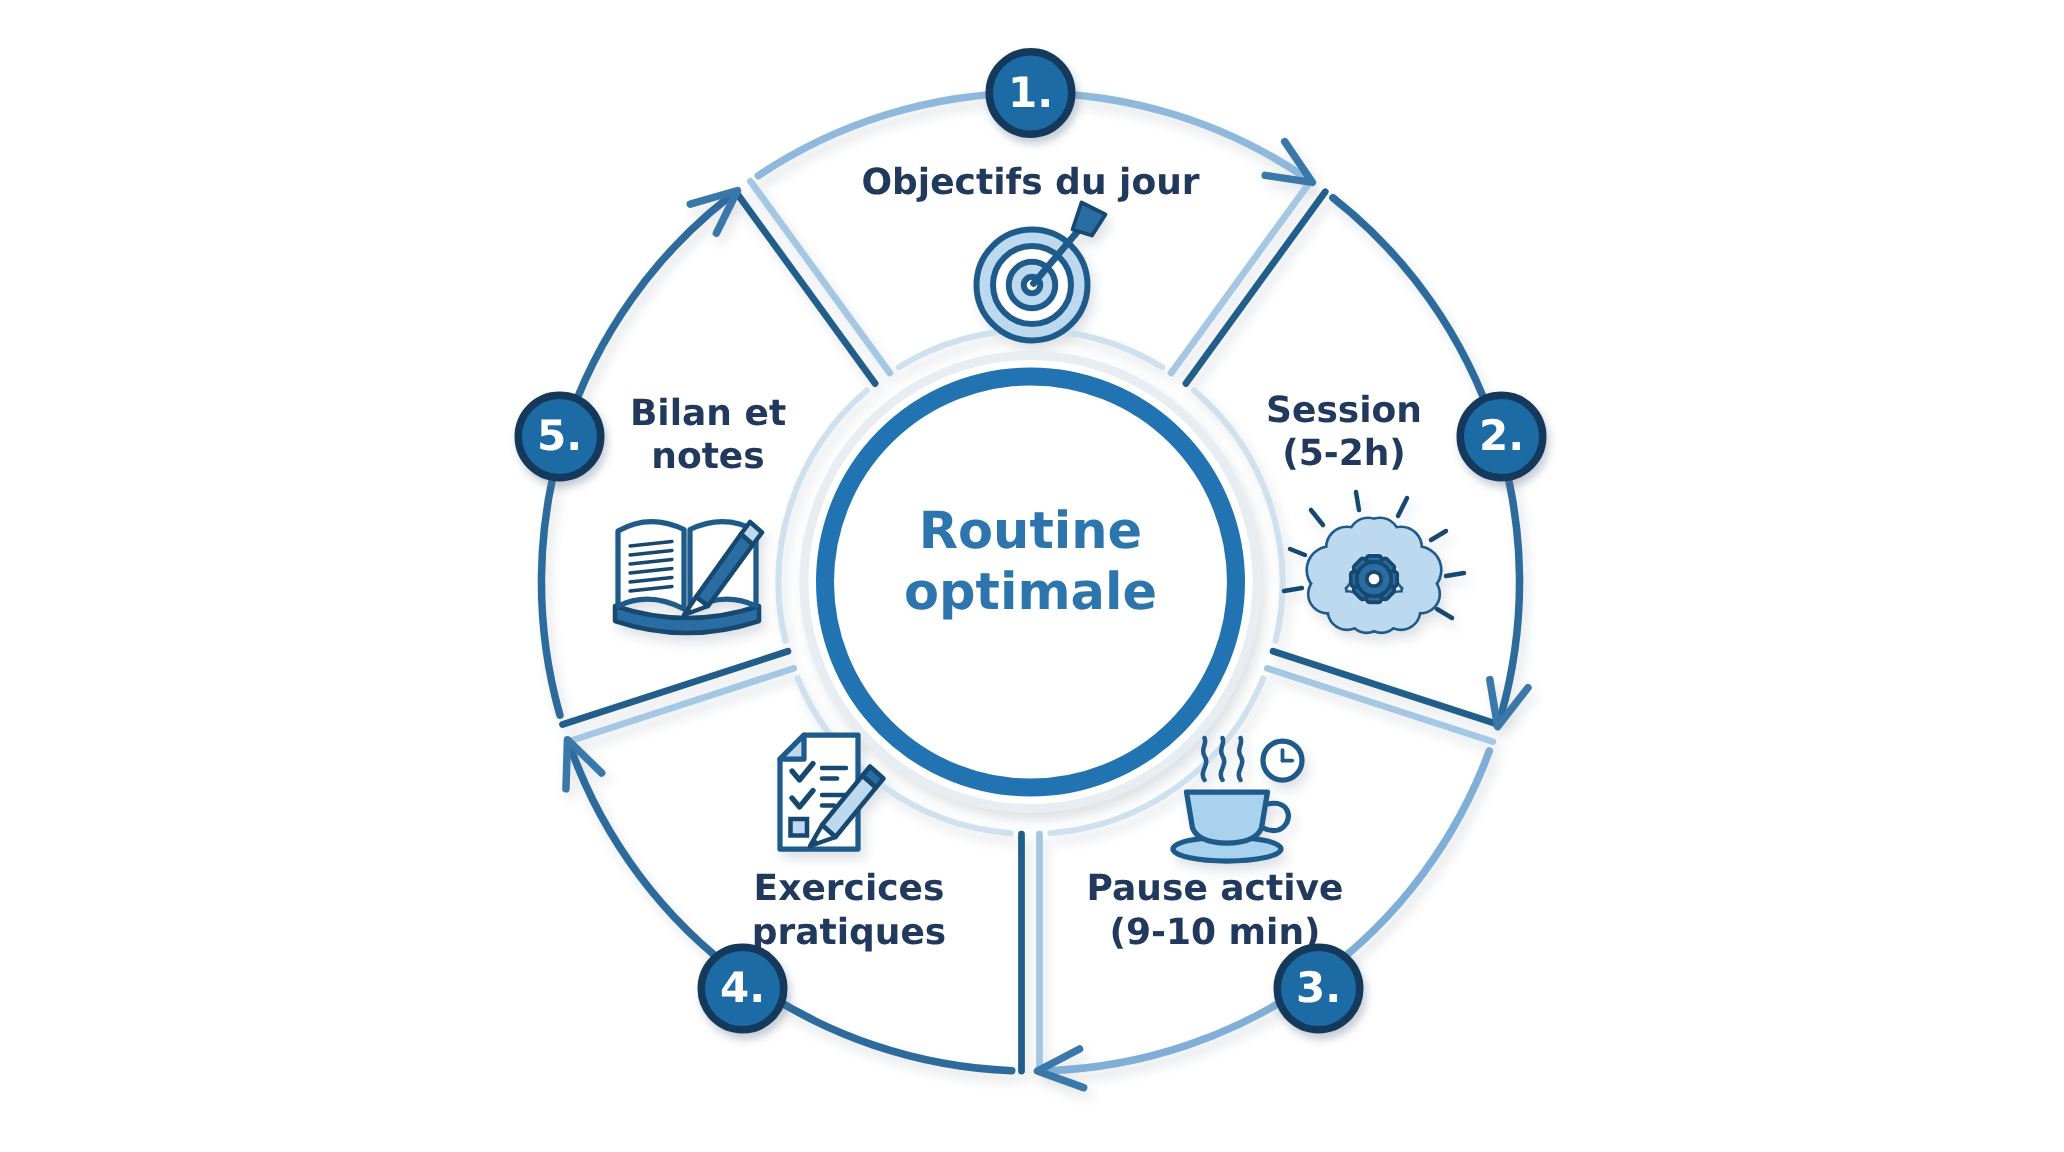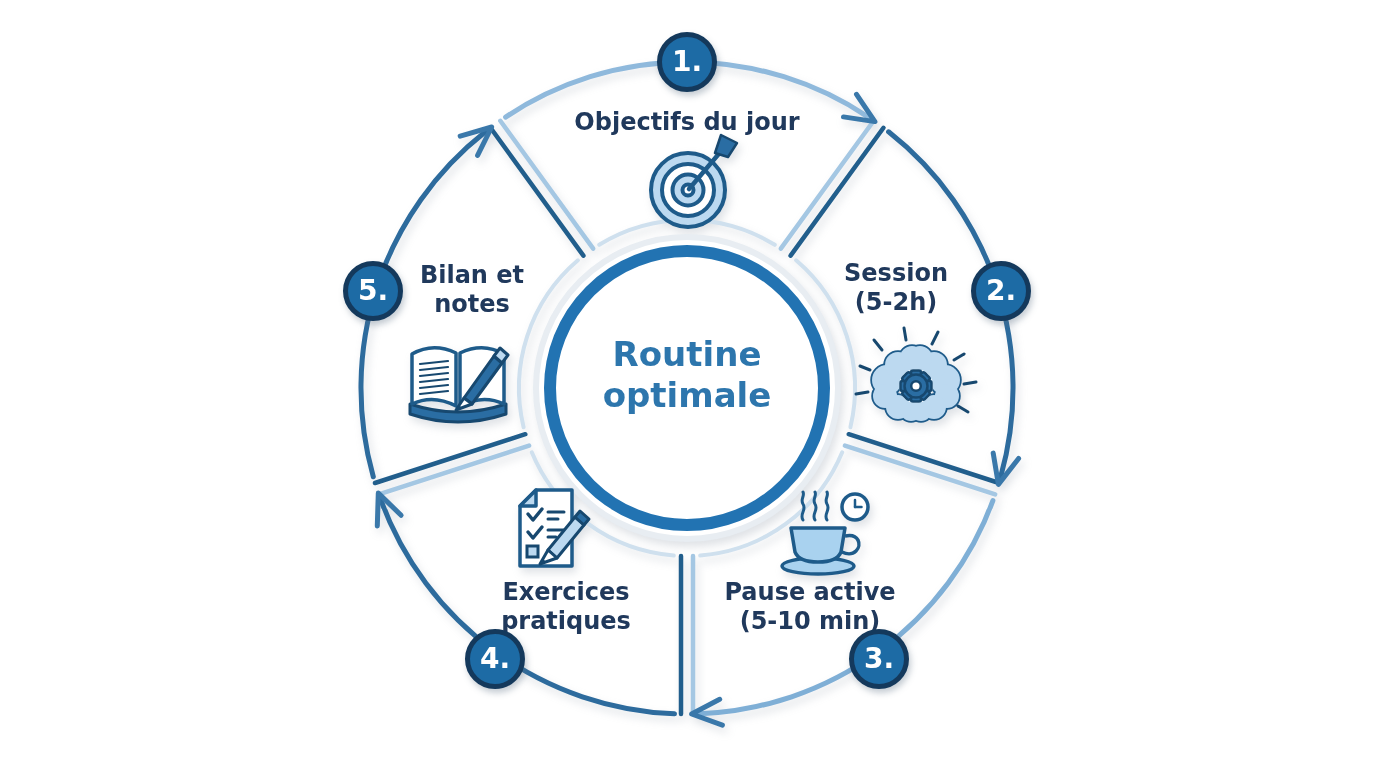--- a/index.html
+++ b/index.html
@@ -207,21 +207,21 @@
 
   <div class="step-label l1">
     <span>Objectifs du jour</span>
   </div>
   <div class="step-label l2">
     <span>Session</span>
     <span>(5-2h)</span>
   </div>
   <div class="step-label l3">
     <span>Pause active</span>
-    <span>(5-10 min)</span>
+    <span>(9-10 min)</span>
   </div>
   <div class="step-label l4">
     <span>Exercices</span>
     <span>pratiques</span>
   </div>
   <div class="step-label l5">
     <span>Bilan et</span>
     <span>notes</span>
   </div>
 

